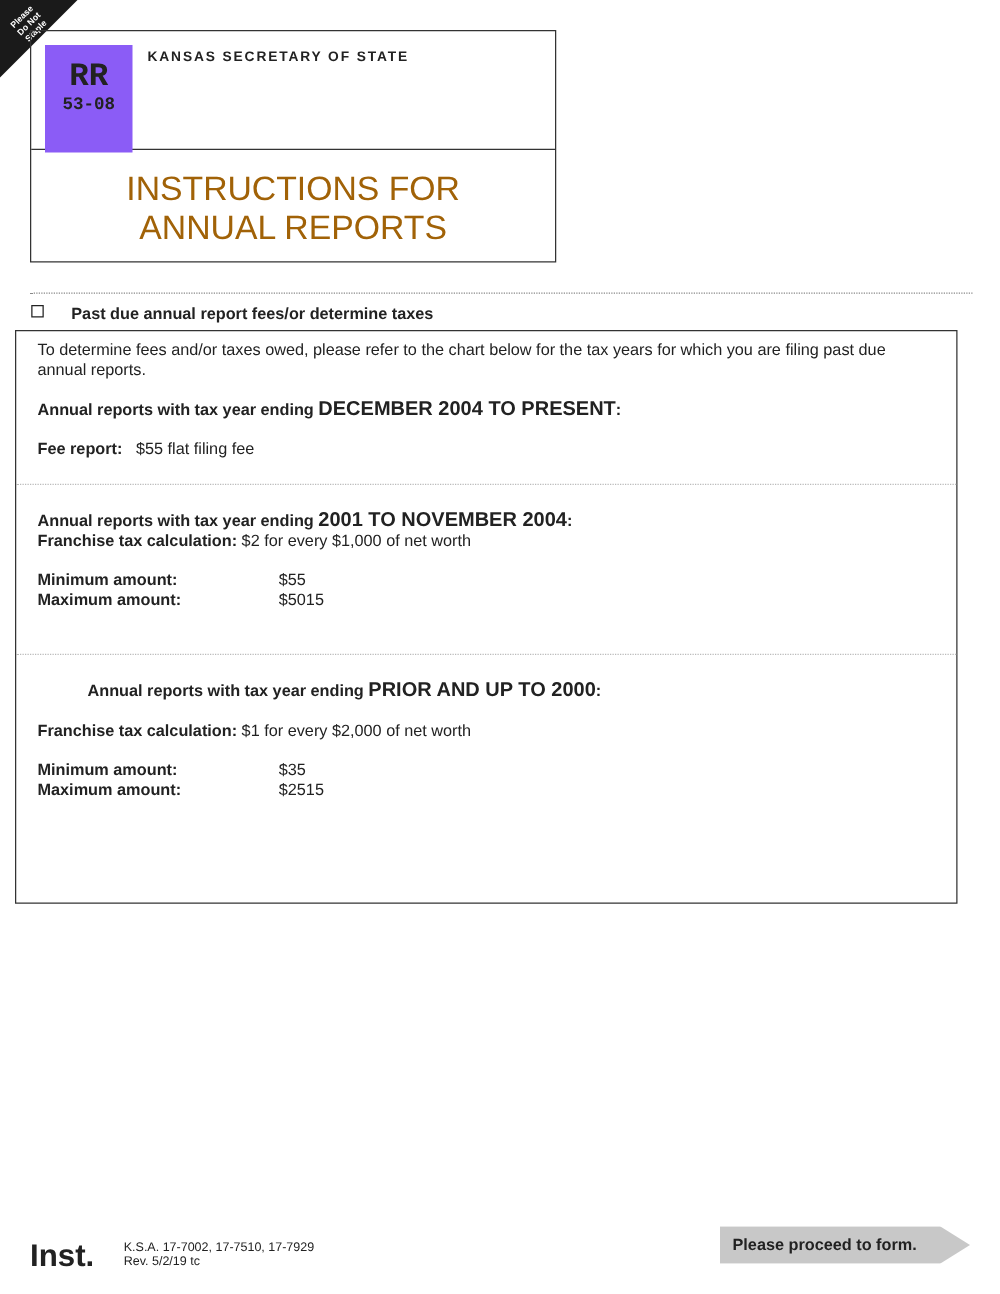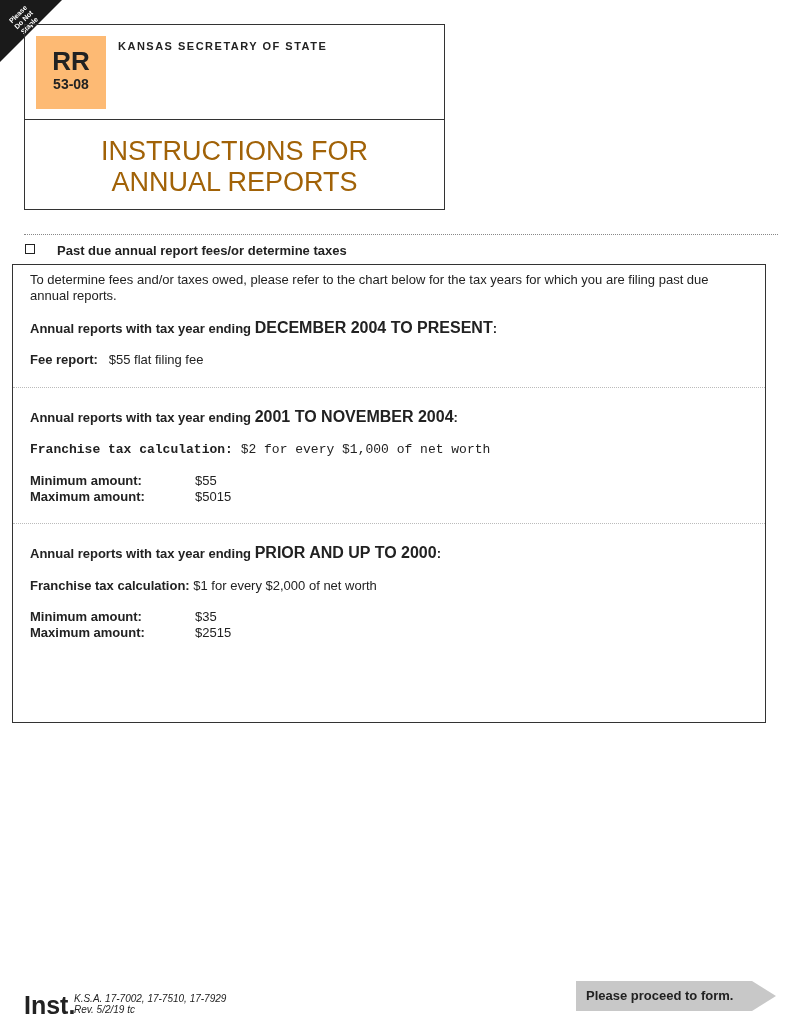--- a/index.html
+++ b/index.html
@@ -1,39 +1,39 @@
 <!DOCTYPE html>
 <html><head>
 <meta charset="utf-8">
 <style>
   html, body { margin:0; padding:0; }
   body { width:800px; height:1035px; position:relative; background:#fff; font-family:"Liberation Sans", sans-serif; color:#222; overflow:hidden; }
   .corner { position:absolute; left:0; top:0; width:0; height:0; border-top:62px solid #1a1a1a; border-right:62px solid transparent; }
   .corner-text { position:absolute; left:-6px; top:8px; width:60px; transform:rotate(-45deg); color:#fff; font-size:7px; line-height:8px; text-align:center; font-weight:bold; }
   .header-box { position:absolute; left:24px; top:24px; width:421px; height:186px; border:1.5px solid #333; box-sizing:border-box; }
   .header-top { height:94px; border-bottom:1.5px solid #333; position:relative; }
-  .code-box { position:absolute; left:11px; top:11px; width:70px; height:73px; background:#fdba74; text-align:center; }
+  .code-box { position:absolute; left:11px; top:11px; width:70px; height:86px; background:#8b5cf6; text-align:center;font-family:Liberation Mono, monospace; }
   .code-main { font-size:26px; font-weight:bold; margin-top:12px; line-height:26px; }
   .code-sub { font-size:14px; font-weight:bold; margin-top:2px; }
   .agency { position:absolute; left:93px; top:15px; font-size:11px; font-weight:bold; letter-spacing:1.5px; }
   .form-title { position:absolute; left:93px; top:30px; font-size:15px; font-weight:bold; line-height:18px; }
   .header-bottom { text-align:center; font-size:27px; line-height:31px; padding-top:16px; color:#a16207; }
   .dotted { position:absolute; left:24px; top:234px; width:754px; border-top:1px dotted #888; }
   .checkbox { position:absolute; left:25px; top:244px; width:8px; height:8px; border:1.2px solid #222; }
   .section-label { position:absolute; left:57px; top:243px; font-size:13px; font-weight:bold; }
   .main-box { position:absolute; left:12px; top:264px; width:754px; height:459px; border:1.5px solid #333; box-sizing:border-box; }
   .sec { position:relative; padding:0 17px; border-bottom:1px dotted #bbb; }
   .sec:last-child { border-bottom:none; }
   .p { font-size:13px; line-height:16px; }
   .b { font-weight:bold; }
   .big { font-size:16px; font-weight:bold; }
-  .row { display:flex; font-size:13px; line-height:16px; }
+  .row { display:flex; font-size:13px; line-height:16px;gap:28px; }
   .lab { width:165px; font-weight:bold; }
   .footer-inst { position:absolute; left:24px; top:991px; font-size:25px; font-weight:bold; }
-  .footer-ksa { position:absolute; left:74px; top:993px; font-size:10px; line-height:11px;font-style:italic; }
+  .footer-ksa { position:absolute; left:99px; top:993px; font-size:10px; line-height:11px; }
   .proceed { position:absolute; left:576px; top:981px; width:200px; height:30px; }
   .proceed-shape { position:absolute; left:0; top:0; width:200px; height:30px; background:#c8c8c8; clip-path:polygon(0 0,176px 0,200px 15px,176px 30px,0 30px); }
   .proceed-label { position:absolute; left:10px; top:7px; font-size:13px; font-weight:bold; }
 </style>
 </head>
 <body>
 
 <div class="corner"></div>
 <div class="corner-text">
   <div>Please</div>
@@ -60,32 +60,32 @@
 <div class="section-label">Past due annual report fees/or determine taxes</div>
 
 <div class="main-box">
   <div class="sec" style="height:122px;">
     <div class="p" style="padding-top:7px;">To determine fees and/or taxes owed, please refer to the chart below for the tax years for which you are filing past due annual reports.</div>
     <div class="p b" style="margin-top:16px;"><span>Annual reports with tax year ending </span><span class="big">DECEMBER 2004 TO PRESENT</span><span>:</span></div>
     <div class="p" style="margin-top:15px;"><span class="b">Fee report:</span>&nbsp;&nbsp; <span>$55 flat filing fee</span></div>
   </div>
   <div class="sec" style="height:135px;">
     <div class="p b" style="padding-top:21px;"><span>Annual reports with tax year ending </span><span class="big">2001 TO NOVEMBER 2004</span><span>:</span></div>
-    <div class="p" style="margin-top:16px;font-family:Liberation Mono, monospace;"><span class="b">Franchise tax calculation:</span> <span>$2 for every $1,000 of net worth</span></div>
+    <div class="p" style="margin-top:0;"><span class="b">Franchise tax calculation:</span> <span>$2 for every $1,000 of net worth</span></div>
     <div class="row" style="margin-top:15px;">
         <span class="lab">Minimum amount:</span>
         <span>$55</span>
       </div>
     <div class="row">
         <span class="lab">Maximum amount:</span>
         <span>$5015</span>
       </div>
   </div>
   <div class="sec" style="height:130px;">
-    <div class="p b" style="padding-top:21px;"><span>Annual reports with tax year ending </span><span class="big">PRIOR AND UP TO 2000</span><span>:</span></div>
+    <div class="p b" style="padding-top:21px;margin-left:40px;"><span>Annual reports with tax year ending </span><span class="big">PRIOR AND UP TO 2000</span><span>:</span></div>
     <div class="p" style="margin-top:16px;"><span class="b">Franchise tax calculation:</span> <span>$1 for every $2,000 of net worth</span></div>
     <div class="row" style="margin-top:15px;">
         <span class="lab">Minimum amount:</span>
         <span>$35</span>
       </div>
     <div class="row">
         <span class="lab">Maximum amount:</span>
         <span>$2515</span>
       </div>
   </div>

